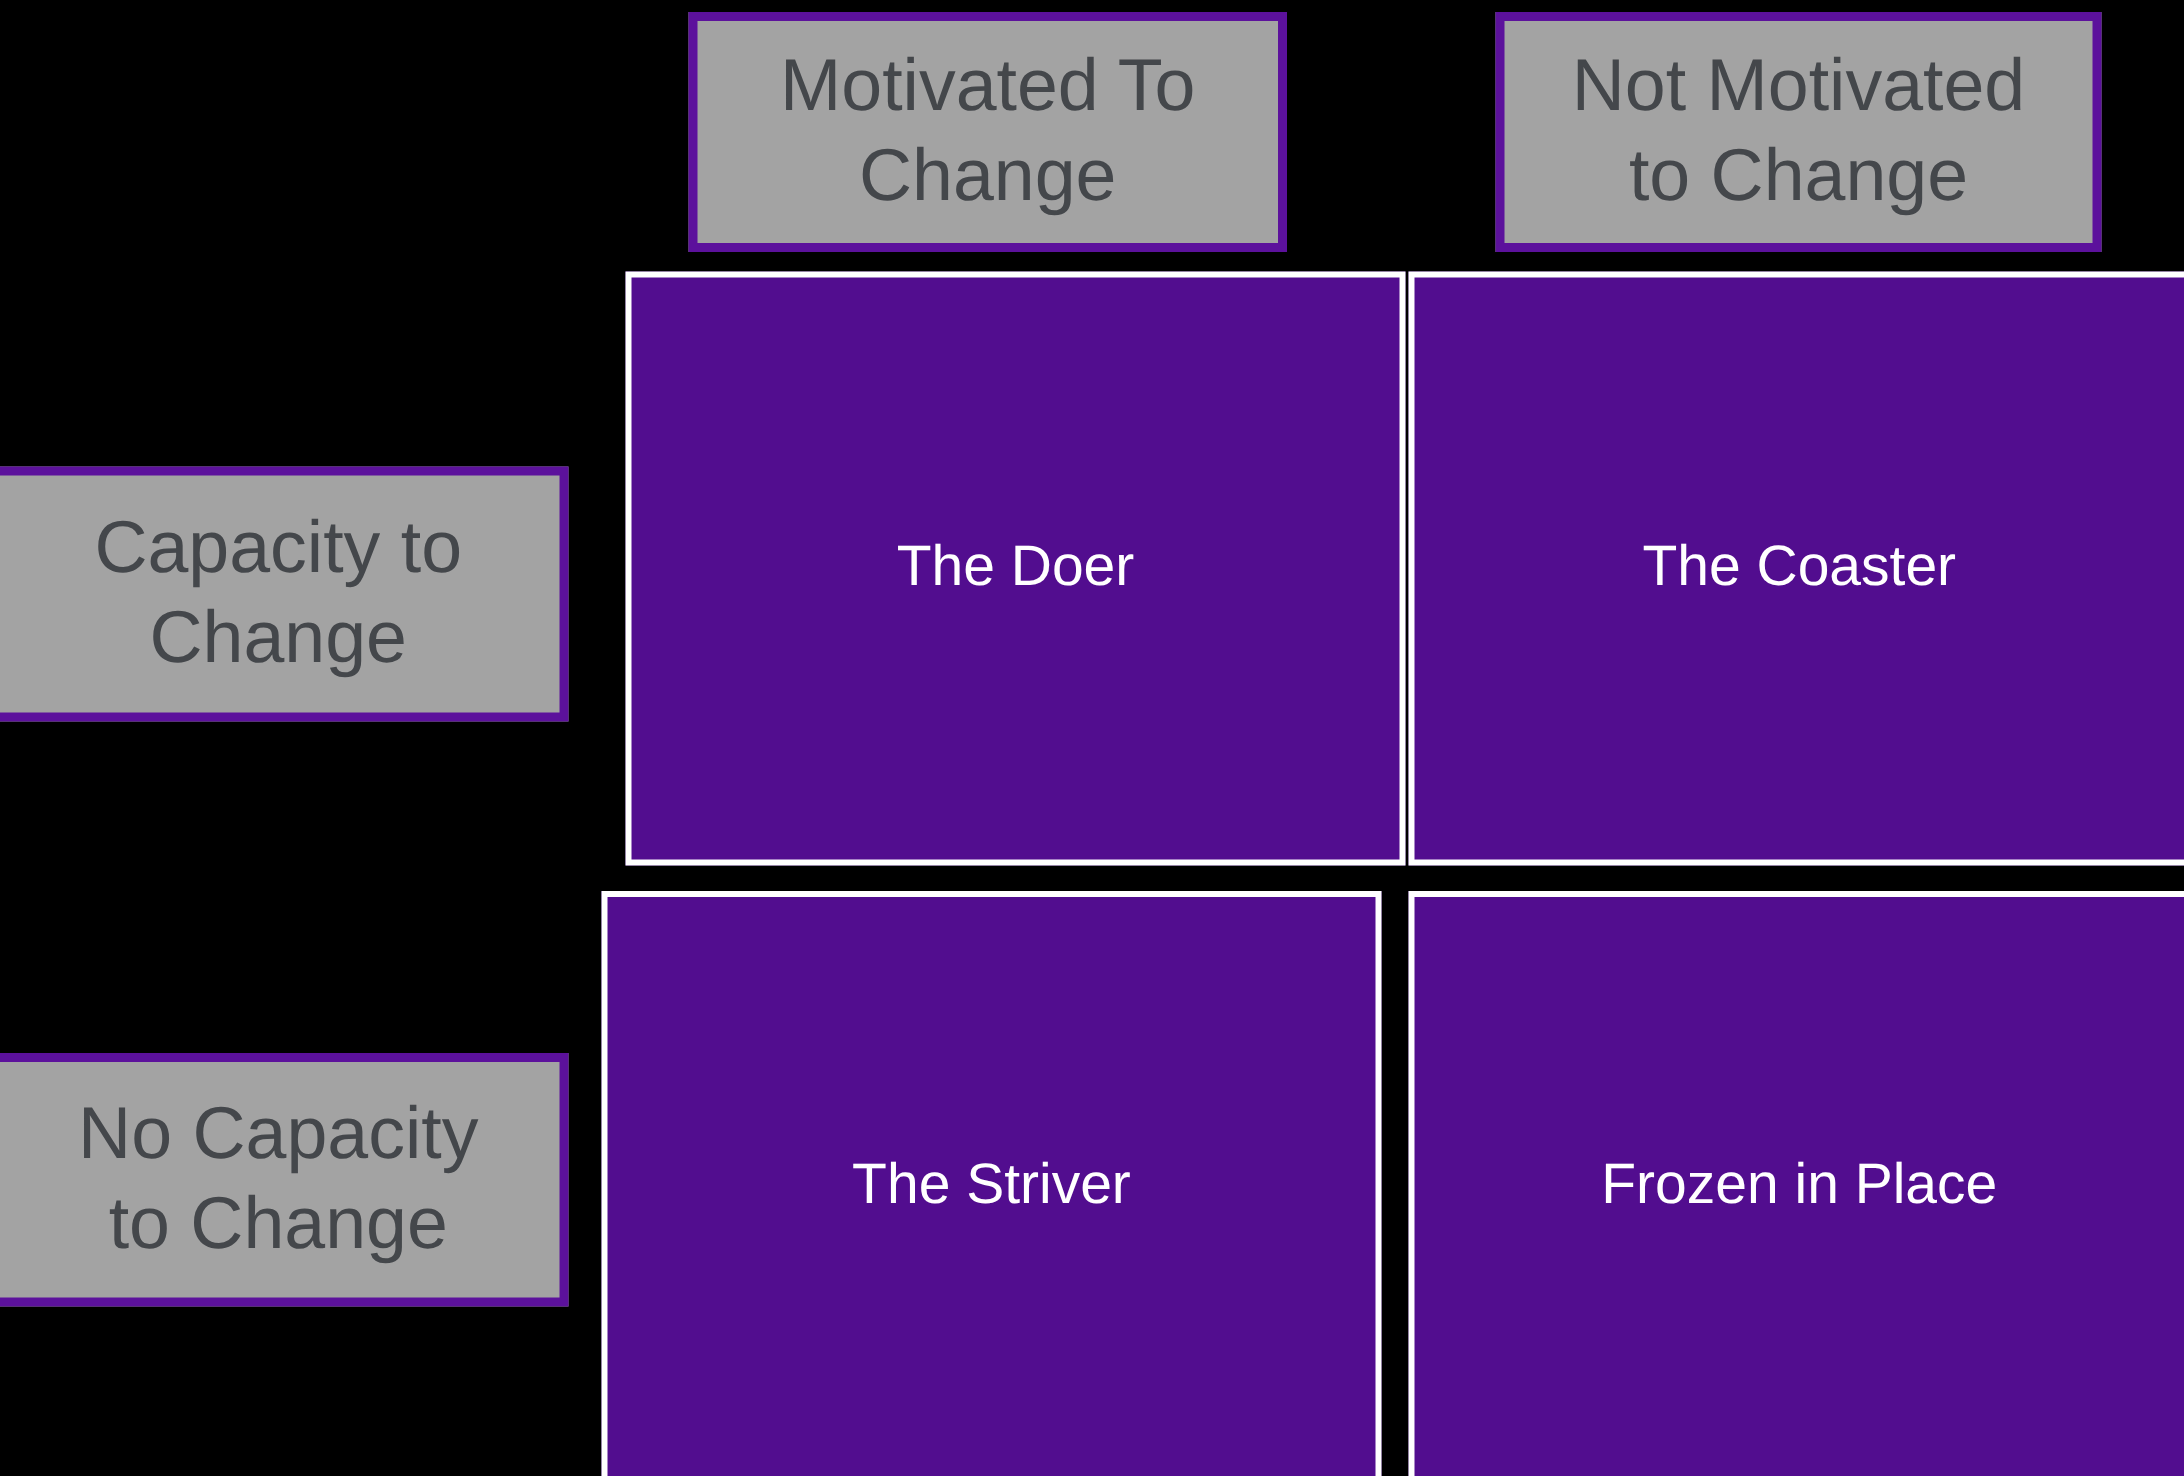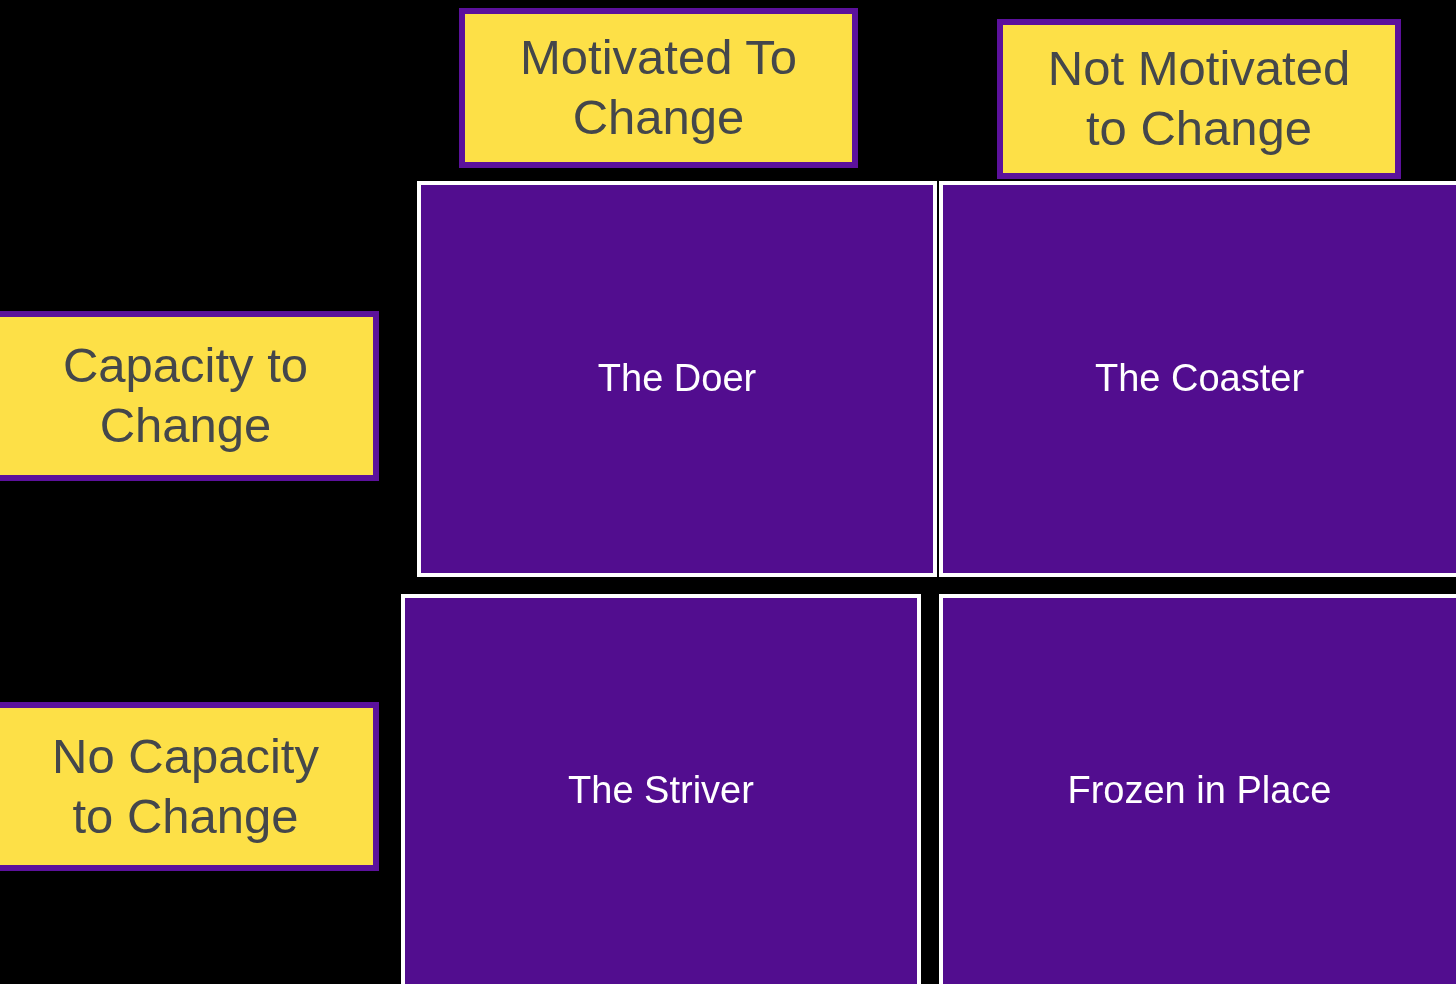--- a/index.html
+++ b/index.html
@@ -13,42 +13,42 @@
     height: 984px;
     background: #000000;
     overflow: hidden;
     font-family: "Liberation Sans", sans-serif;
   }
 
   
   .label-box {
     position: absolute;
     box-sizing: border-box;
-    background: #fde047;
+    background: #a3a3a3;
     border: 6px solid #5c119c;
     display: flex;
     align-items: center;
     justify-content: center;
     text-align: center;
     color: #44474b;
     font-size: 49px;
     line-height: 1.22;
     letter-spacing: 0px;
     white-space: pre-line;
   }
 
   #col-head-motivated {
     left: 459px;
     top: 8px;
     width: 399px;
     height: 160px;
   }
   #col-head-not-motivated {
     left: 997px;
-    top: 19px;
+    top: 8px;
     width: 404px;
     height: 160px;
   }
   #row-head-capacity {
     left: -8px;
     top: 311px;
     width: 387px;
     height: 170px;
   }
   #row-head-no-capacity {

